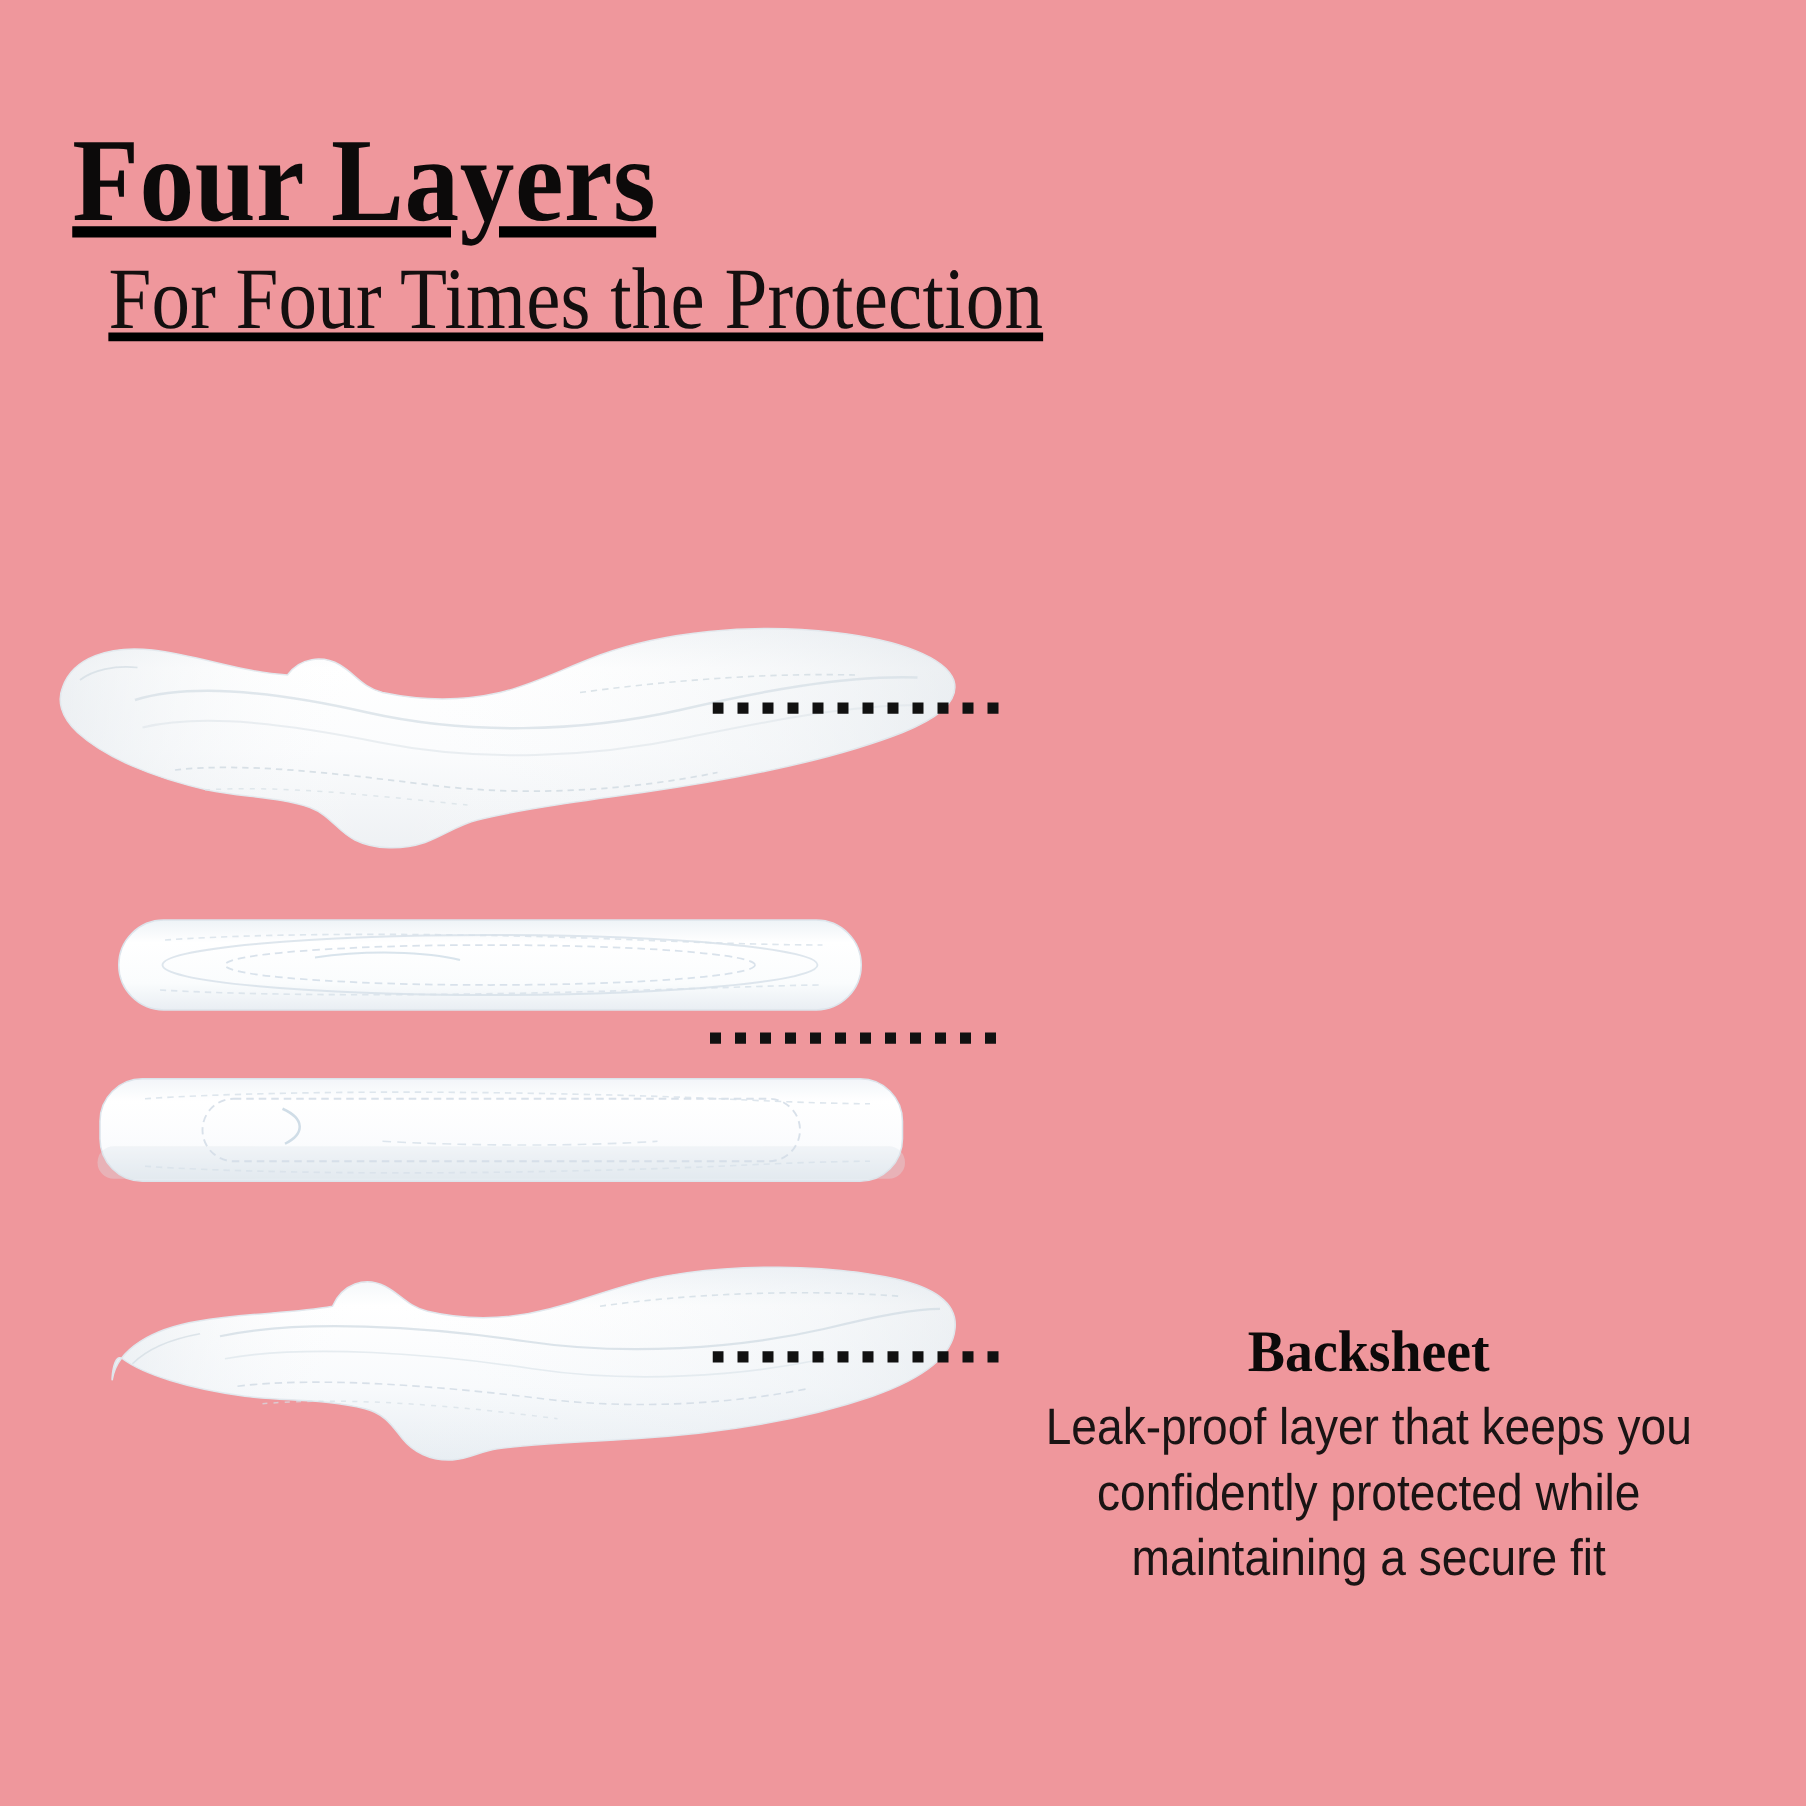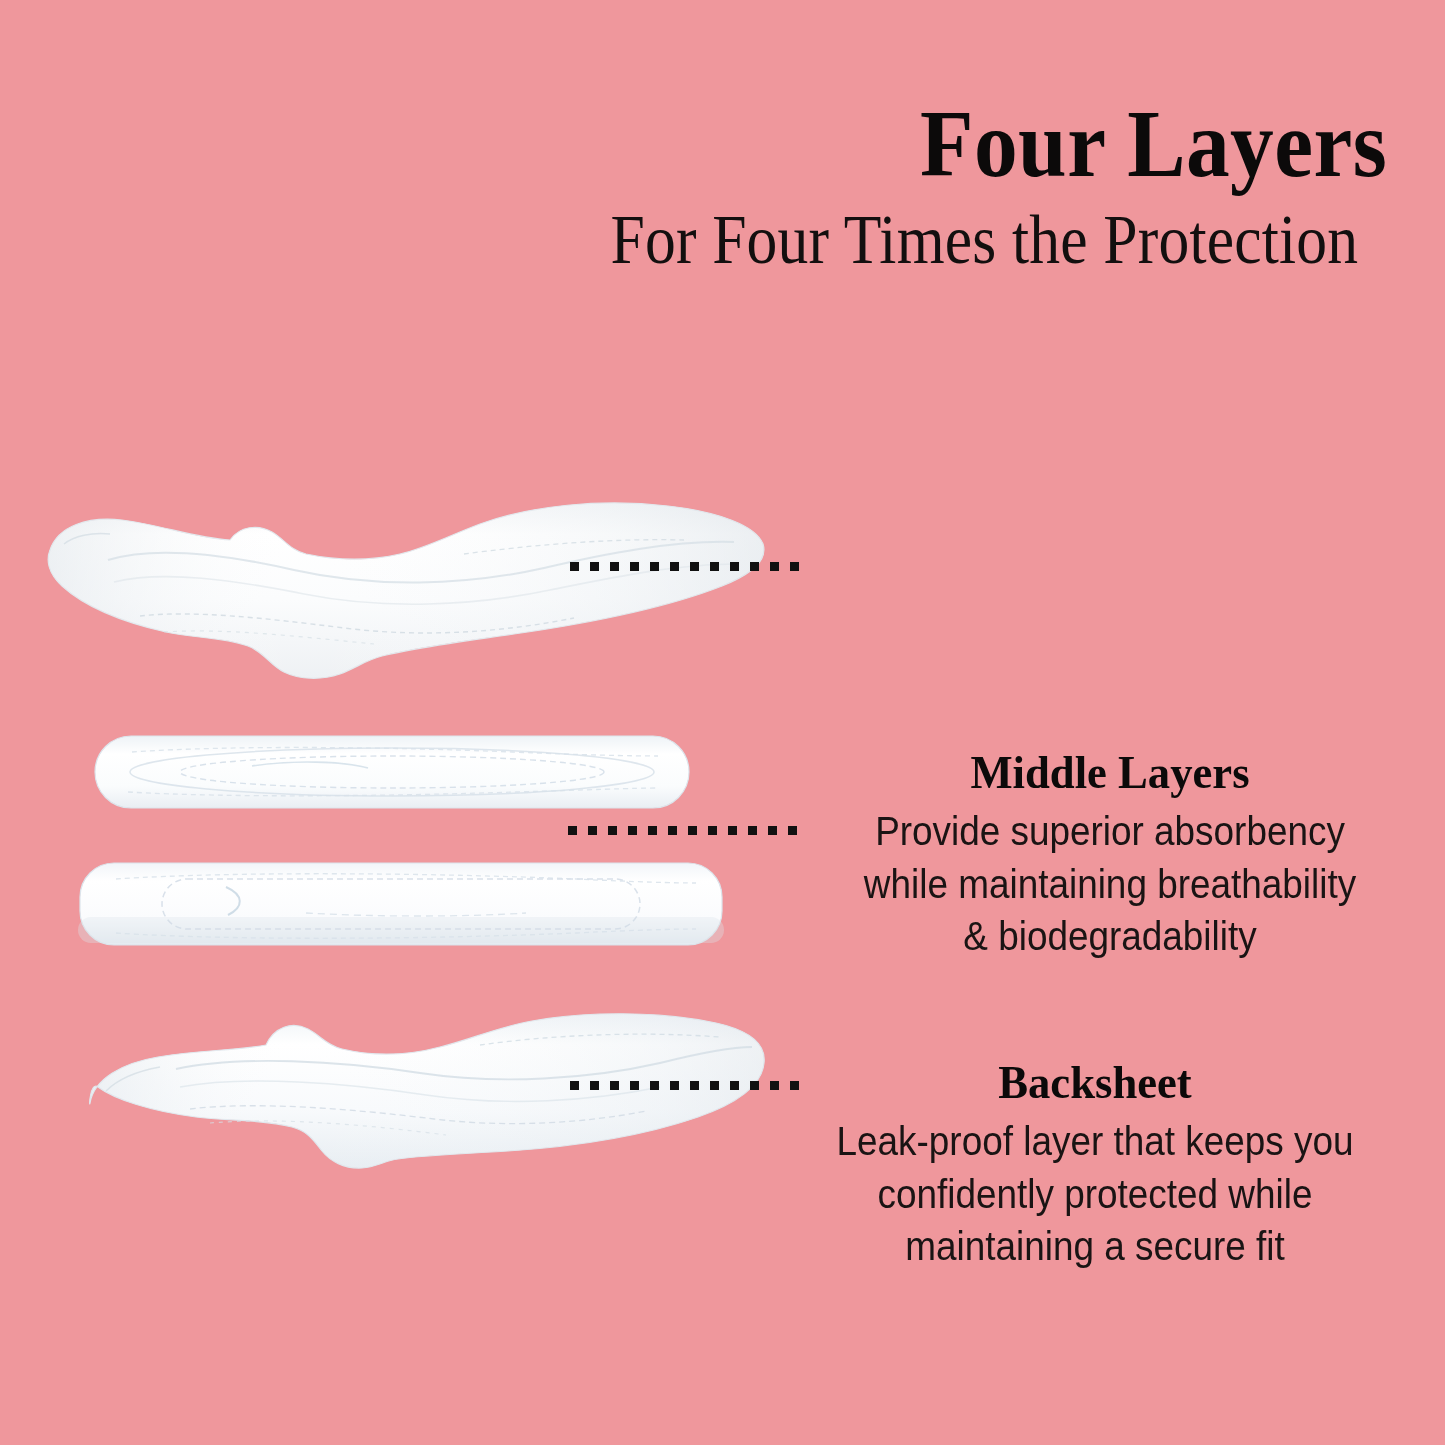--- a/index.html
+++ b/index.html
@@ -21,21 +21,22 @@
     background: #ef979c;
     overflow: hidden;
   }
 
   
   .headline-block {
     position: absolute;
     top: 96px;
     left: 0;
     width: 1445px;
-    text-align: right;
+    text-align: left;
+    text-decoration: underline;
   }
   .main-title {
     font-family: "Liberation Serif", "DejaVu Serif", serif;
     font-weight: 700;
     font-size: 95px;
     line-height: 1.02;
     letter-spacing: 0.5px;
     color: #0c0a0a;
     margin: 0;
     transform: scaleX(0.92);
@@ -263,28 +264,20 @@
         <path d="M26,86 C38,74 58,66 80,62" fill="none" stroke="#d2dbe2" stroke-width="1.4" opacity="0.7"></path>
       </svg>
     </div>
   </div>
 
   <div class="connector connector-1"></div>
   <div class="connector connector-2"></div>
   <div class="connector connector-3"></div>
 
 
-  <div class="text-block text-middle">
-    <div class="block-heading">Middle Layers</div>
-    <div class="block-body">
-      <span>Provide superior absorbency</span>
-      <span>while maintaining breathability</span>
-      <span>&amp; biodegradability</span>
-    </div>
-  </div>
 
   <div class="text-block text-backsheet">
     <div class="block-heading">Backsheet</div>
     <div class="block-body">
       <span>Leak-proof layer that keeps you</span>
       <span>confidently protected while</span>
       <span>maintaining a secure fit</span>
     </div>
   </div>
 

